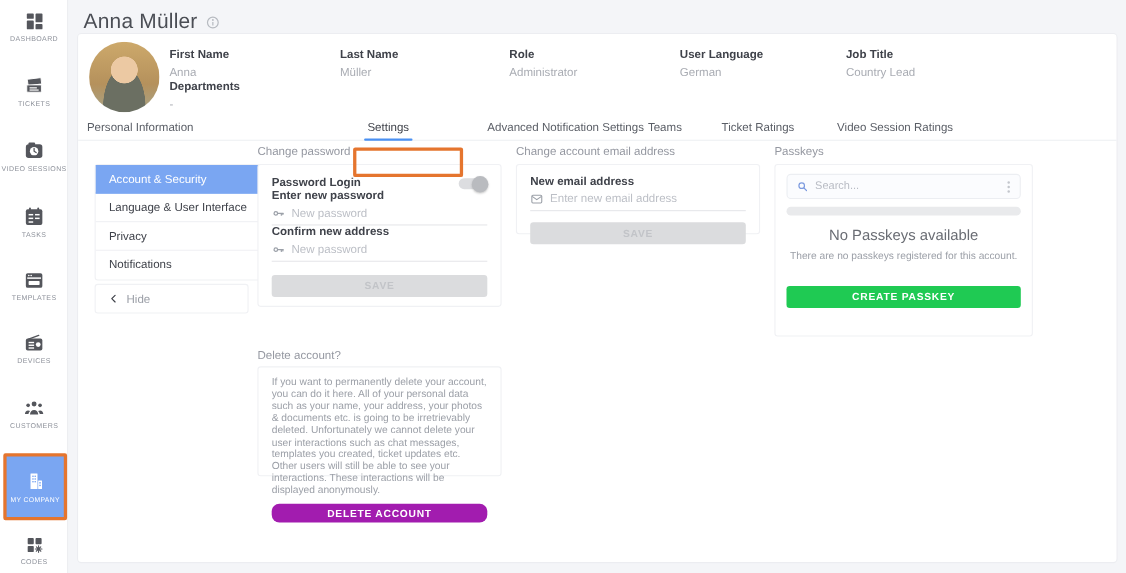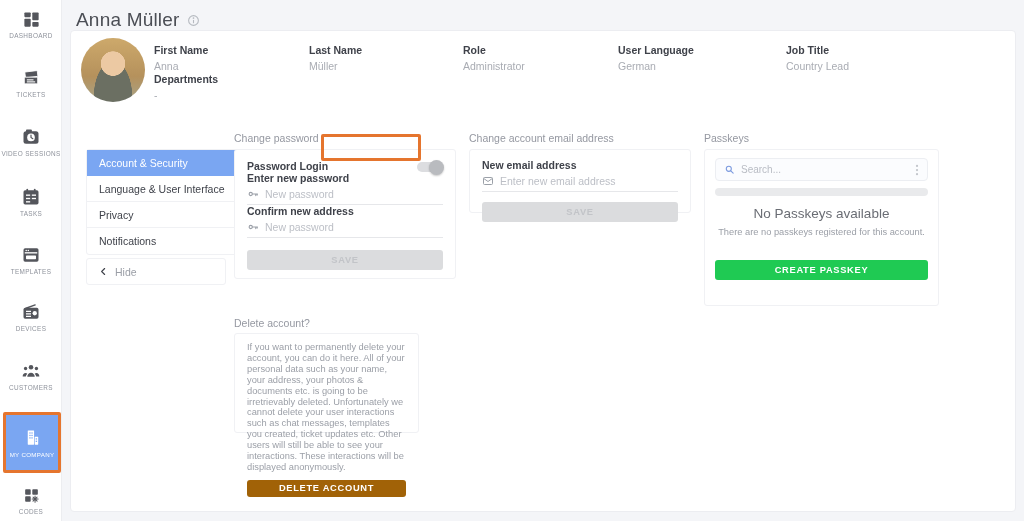--- a/index.html
+++ b/index.html
@@ -54,42 +54,42 @@
   .blabel { font-size:10.5px; font-weight:700; color:#3f424a; }
   .trow { display:flex; justify-content:space-between; align-items:center; }
   .status { font-size:9.8px; color:#a9acb3; margin-top:3px; }
   .f { }
   .irow { display:flex; align-items:center; gap:6px; border-bottom:1px solid #e6e7ea; padding:4px 0 4px; }
   .irow input { border:0; outline:0; background:transparent; font-size:10.5px; color:#555; width:100%; font-family:"Liberation Sans", sans-serif; }
   .irow input::placeholder { color:#bcbfc6; }
   .btn { display:block; width:100%; border:0; border-radius:3px; font-size:9.3px; font-weight:700; letter-spacing:.7px; height:20px; cursor:pointer; font-family:"Liberation Sans", sans-serif; }
   .btn.gray { background:#dbdcde; color:#c2c4c8; margin-top:12px; }
   .btn.green { background:#1fca53; color:#ffffff; }
-  .btn.red { background:#a16207; color:#ffffff; }
+  .btn.red { background:#a21caf; color:#ffffff;border-radius:7px; }
 
   .toggle { position:relative; width:26px; height:10px; background:#dcdde0; border-radius:5px; display:inline-block; margin-top:2px; cursor:pointer; }
   .toggle .knob { position:absolute; right:-1px; top:-2.5px; width:15px; height:15px; border-radius:50%; background:#b9bbbf; box-shadow:0 1px 2px rgba(0,0,0,.22); }
 
   
   .ce-card { left:398px; top:118px; width:222px; height:64px; padding:9px 12px; }
   .ce-card .btn { margin-top:10px; }
 
   
   .pk-card { left:633px; top:118px; width:235px; height:157px; padding:8px 10px; }
   .searchbar { height:23px; border:1px solid #eceef2; background:#fbfcfe; border-radius:4px; display:flex; align-items:center; gap:6px; padding:0 8px; }
   .searchbar input { flex:1; border:0; outline:0; background:transparent; font-size:10px; color:#666; font-family:"Liberation Sans", sans-serif; }
   .searchbar input::placeholder { color:#b9bcc4; }
   .grey-bar { height:8px; margin-top:7px; background:#e9eaec; border-radius:4px; }
   .pk-empty { text-align:center; margin-top:10px; }
   .pk-empty .et { font-size:13.5px; color:#6a6d74; }
   .pk-empty .es { font-size:9.3px; color:#9b9fa7; margin-top:6px; }
   .pk-card .btn { margin-top:23px; }
 
   
-  .da-card { left:163px; top:302px; width:185px; height:100px; padding:8px 12px; }
+  .da-card { left:163px; top:302px; width:222px; height:100px; padding:8px 12px; }
   .da-card p { font-size:9.3px; line-height:10.9px; color:#9b9fa7; }
   .da-card .btn { margin-top:7px; height:17px; }
 
   
   .anno { position:absolute; border:3px solid #e5752e; border-radius:2px; pointer-events:none; z-index:6; }
   .anno-settings { left:321px; top:134px; width:100px; height:27px; }
 
   .icn { display:inline-flex; align-items:center; }
 </style>
 </head>
@@ -249,29 +249,37 @@
     <div class="fvalue">Müller</div>
   </div>
   <div class="pfield" style="left:392px; top:13px">
     <div class="flabel">Role</div>
     <div class="fvalue">Administrator</div>
   </div>
   <div class="pfield" style="left:547px; top:13px">
     <div class="flabel">User Language</div>
     <div class="fvalue">German</div>
   </div>
-  <div class="pfield" style="left:715px; top:13px">
+  <div class="pfield" style="left:698px; top:13px">
     <div class="flabel">Job Title</div>
     <div class="fvalue">Country Lead</div>
   </div>
   <div class="pfield" style="left:83px; top:42px">
     <div class="flabel">Departments</div>
     <div class="fvalue">-</div>
   </div>
 
+  <div class="tabs">
+    <span class="tab" style="left:8px">Personal Information</span>
+    <span class="tab active" style="left:263px">Settings</span>
+    <span class="tab" style="left:372px">Advanced Notification Settings</span>
+    <span class="tab" style="left:518px">Teams</span>
+    <span class="tab" style="left:585px">Ticket Ratings</span>
+    <span class="tab" style="left:690px">Video Session Ratings</span>
+  </div>
 
   <div class="card nav-card">
     <div class="nav-row active">Account &amp; Security</div>
     <div class="nav-row">Language &amp; User Interface</div>
     <div class="nav-row">Privacy</div>
     <div class="nav-row">Notifications</div>
   </div>
   <div class="card hide-card">
     <span class="icn">
       <svg width="9" height="9" viewBox="0 0 24 24" fill="none" stroke="#3f424a" stroke-width="3" stroke-linecap="round" stroke-linejoin="round">

